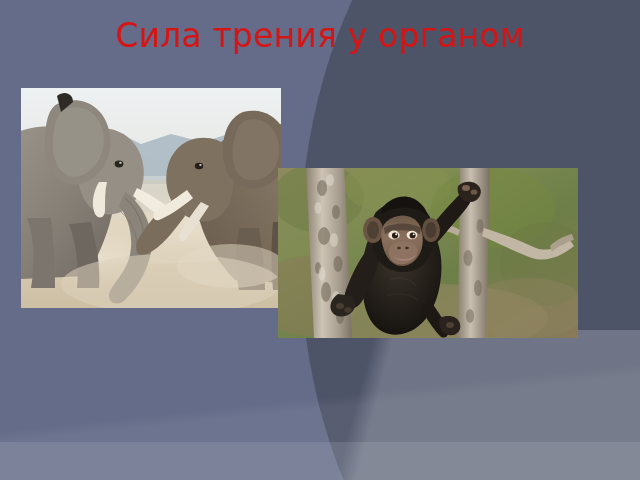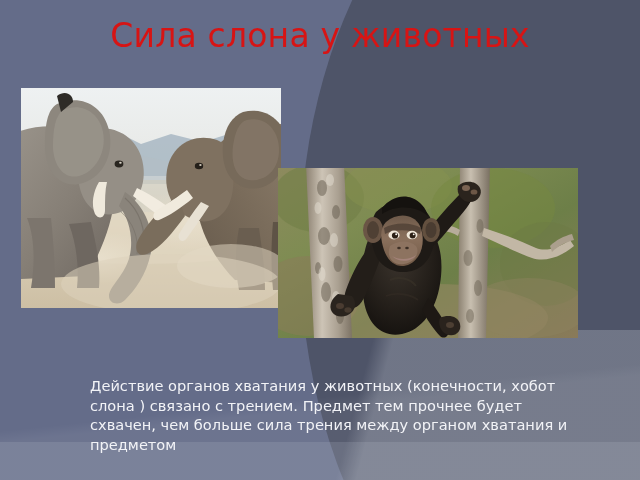--- a/index.html
+++ b/index.html
@@ -101,21 +101,21 @@
 </head>
 <body>
 
 <div id="slide">
 
   <div class="bg-layer" id="shape-dark-ellipse"></div>
   <div class="bg-layer" id="shape-diagonal-sheen"></div>
   <div class="bg-layer" id="shape-light-wedge"></div>
   <div class="bg-layer" id="shape-bottom-band"></div>
 
-  <div id="title">Сила слона у животных</div>
+  <div id="title">Сила трения у органом</div>
 
   <div class="photo" id="photo-elephants">
     <svg viewBox="0 0 260 220" preserveAspectRatio="xMidYMid slice">
       <defs>
         <linearGradient id="eleSky" x1="0" y1="0" x2="0" y2="1">
           <stop offset="0%" stop-color="#eef1f2"></stop>
           <stop offset="60%" stop-color="#e6e7e3"></stop>
           <stop offset="100%" stop-color="#d9d3c4"></stop>
         </linearGradient>
         <linearGradient id="eleGround" x1="0" y1="0" x2="0" y2="1">
@@ -310,15 +310,14 @@
 
       <path d="M114 88 C120 92 132 92 138 87 C134 94 120 95 114 88 Z" fill="#a4837a"></path>
 
       <path d="M104 40 C112 30 124 26 134 30 C142 33 148 40 150 48 C140 38 118 36 104 46 Z" fill="#15120f"></path>
 
       <path d="M112 112 C120 108 132 110 138 118" stroke="#3a332a" stroke-width="2" fill="none" opacity="0.6"></path>
       <path d="M108 128 C118 124 132 126 140 132" stroke="#352e26" stroke-width="1.8" fill="none" opacity="0.5"></path>
     </svg>
   </div>
 
-  <div id="body-text">Действие органов хватания у животных (конечности, хобот слона ) связано с трением. Предмет тем прочнее будет схвачен, чем больше сила трения между органом хватания и предметом</div>
 
 </div>
 
 </body></html>

